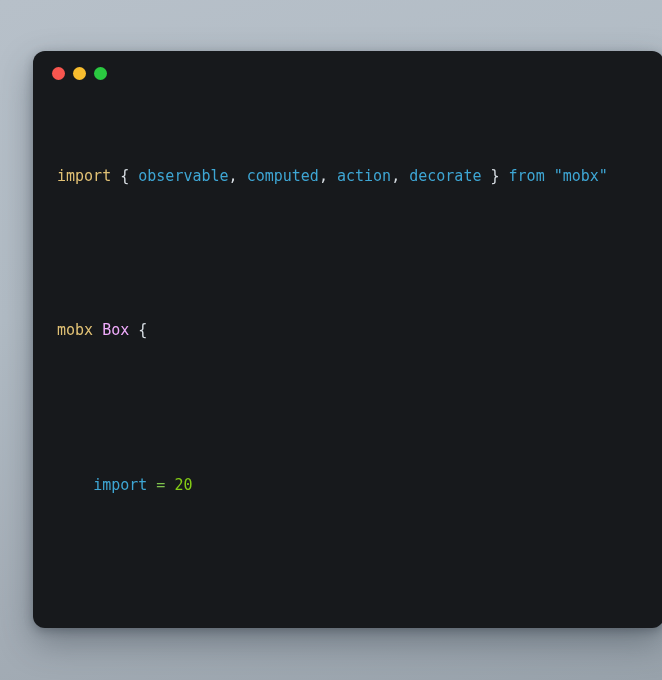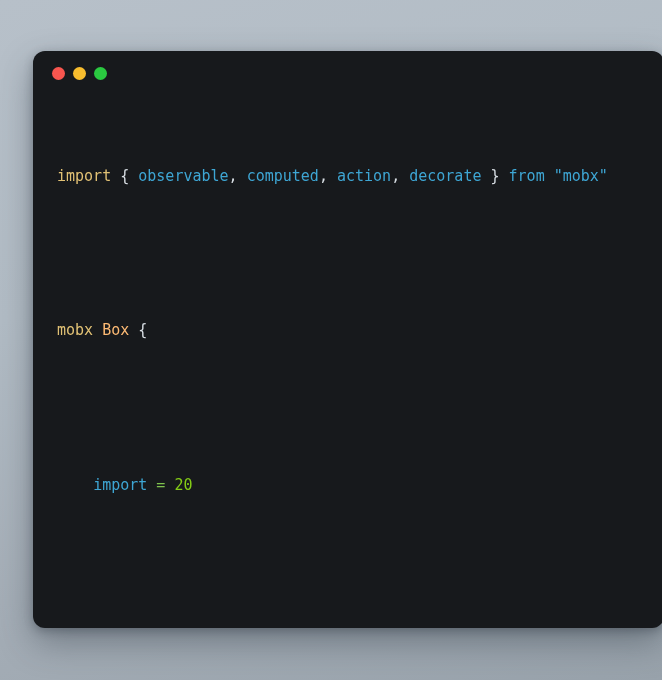--- a/index.html
+++ b/index.html
@@ -66,21 +66,21 @@
     color: #d6dce2;
     -webkit-font-smoothing: antialiased;
   }
   .line { height: 19.3px; }
   .line.blank { height: 19.3px; }
 
   
   .t-key      { color: #e2c275; }
   .t-ident    { color: #3ea6d4; }  
   .t-prop     { color: #3ea6d4; }
-  .t-cls      { color: #fdba74; }  
+  .t-cls      { color: #f0abfc; }  
   .t-punc     { color: #d8dee4; }  
   .t-teal     { color: #2aa9b5; }  
   .t-num      { color: #84cc16; }  
   .t-op       { color: #7fc24e; }
   .t-str      { color: #3ea6d4; }
 </style>
 </head>
 <body>
 
 <div id="stage">

